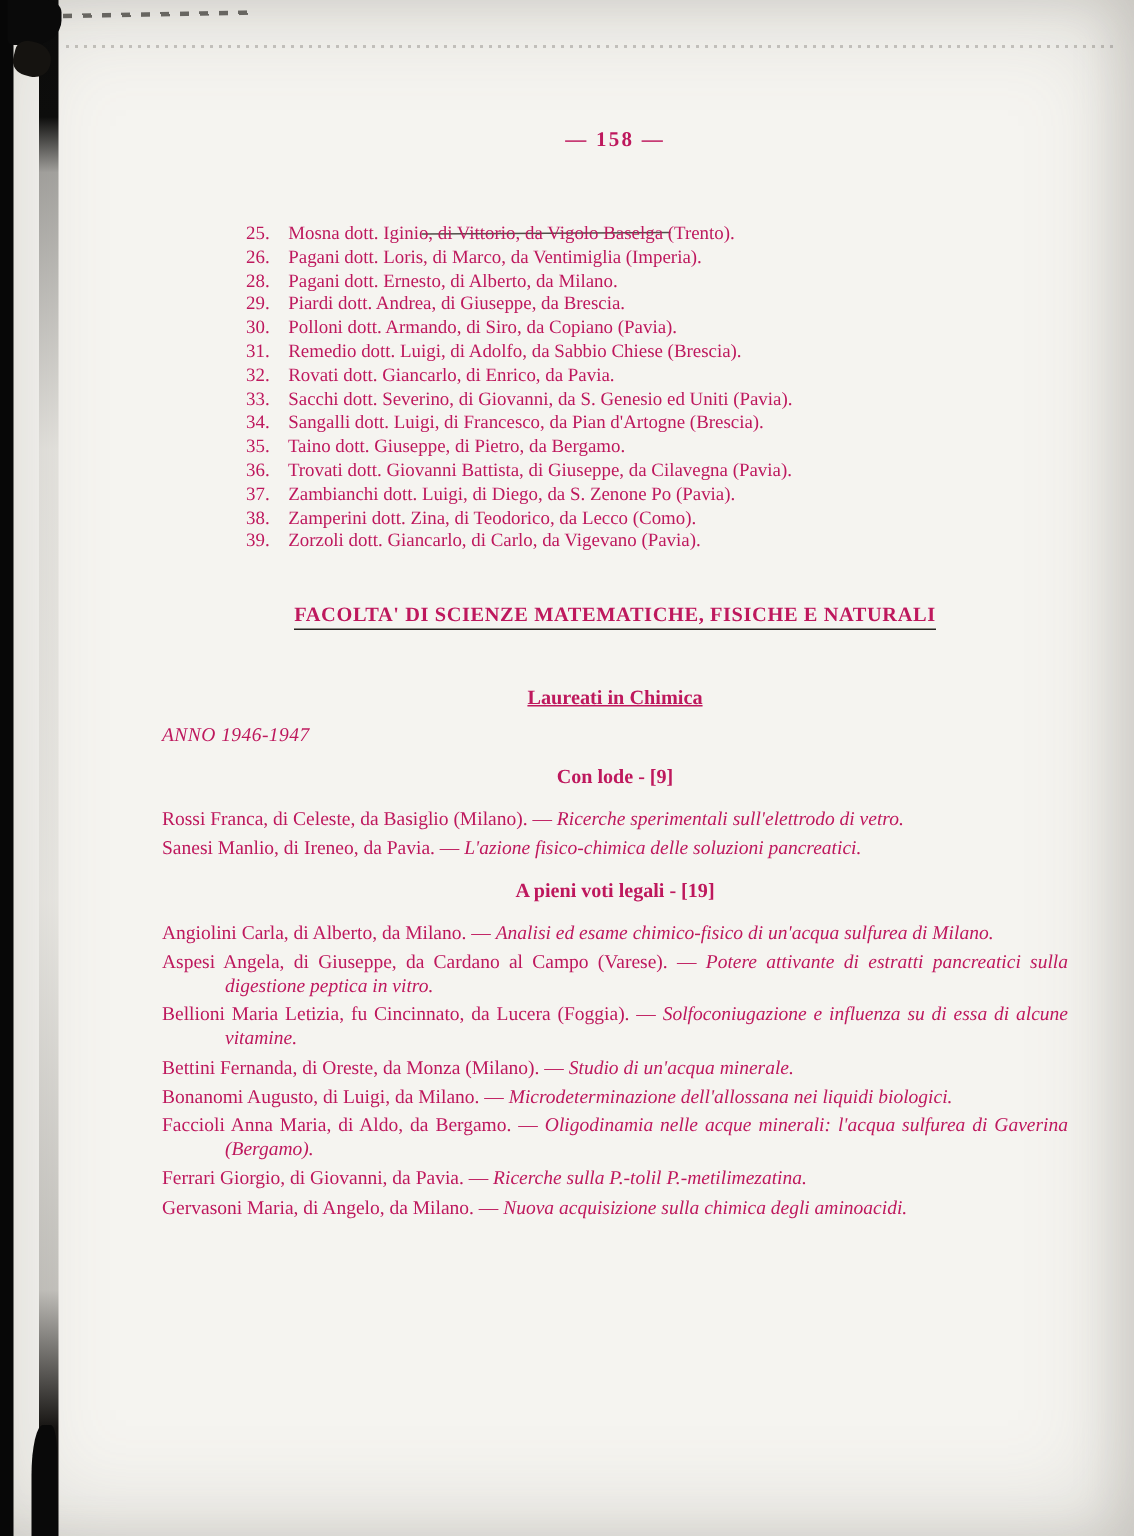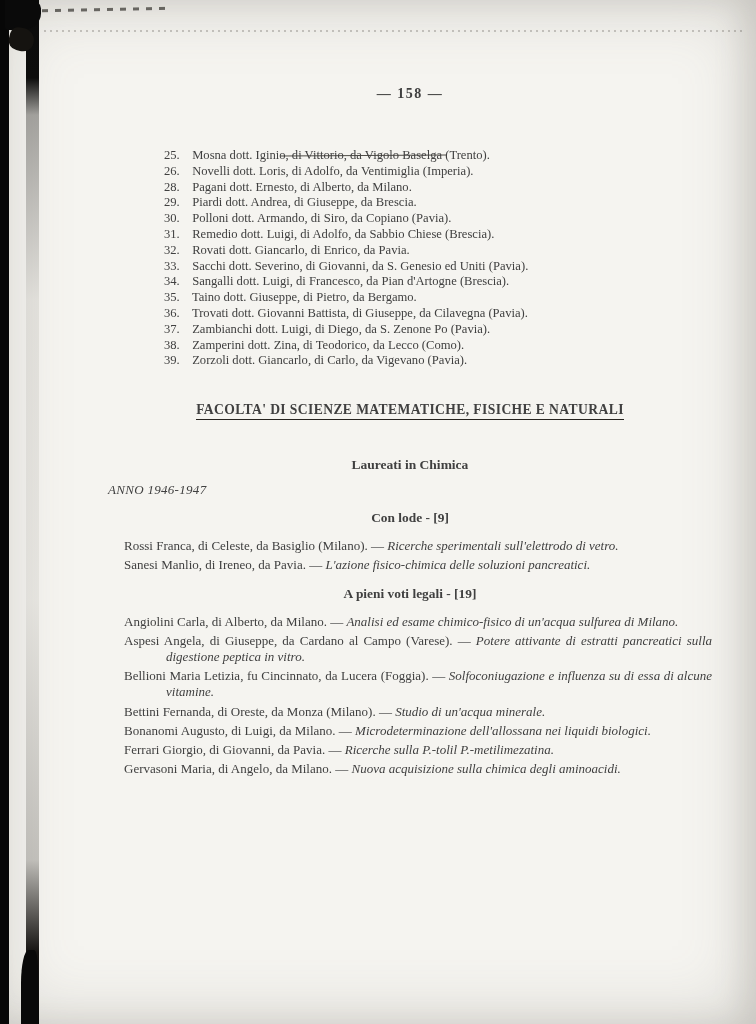--- a/index.html
+++ b/index.html
@@ -2,21 +2,21 @@
 <html><head>
 <meta charset="utf-8">
 <style>
   html, body { margin: 0; padding: 0; background: #cfcecb; }
   .page {
     position: relative;
     width: 756px; height: 1024px;
     background: #f5f4f0;
     overflow: hidden;
     font-family: "Liberation Serif", "DejaVu Serif", serif;
-    color: #404040;
+    color: #be185d;
     box-shadow: inset 0 0 70px rgba(115,110,100,.28), inset -14px 0 28px rgba(140,135,125,.18);
   }
   
   .edge-black   { position:absolute; left:0; top:0; width:9px; height:1024px; background:#070707; }
   .edge-strip   { position:absolute; left:26px; top:0; width:13px; height:1024px;
                   background:linear-gradient(to bottom,
                     #0b0b0b 0px, #0d0d0c 78px, rgba(45,43,40,.40) 115px,
                     rgba(130,125,118,.14) 300px, rgba(130,125,118,.10) 600px,
                     rgba(70,66,60,.28) 860px, #161412 952px, #060606 1024px); }
   .corner-blob  { position:absolute; left:5px; top:0; width:36px; height:30px; background:#0a0a0a;
@@ -35,25 +35,25 @@
   
   .content { position:absolute; left:108px; top:86px; width:604px; }
   .page-number { text-align:center; font-size:14px; font-weight:bold; letter-spacing:1.5px;
                  margin:0 0 46px 0; }
   .grad-list { margin-left:56px; font-size:12.6px; line-height:15.8px; }
   .grad-item { white-space:nowrap; }
   .num { display:inline-block; width:25px; }
   .faculty { margin:33px 0 0 0; text-align:center; font-size:13.6px; font-weight:bold;
              letter-spacing:.4px; }
   .faculty .underlined { border-bottom:1.2px solid #26231f; padding-bottom:2px; }
-  .degree  { margin:39px 0 0 0; text-align:center; font-size:13.5px; font-weight:bold; }
+  .degree  { margin:39px 0 0 0; text-align:center; font-size:13.5px; font-weight:bold;text-decoration:underline; }
   .year    { margin:9px 0 0 0;  font-size:13px; font-style:italic; letter-spacing:.3px; }
   .subhead { margin:12px 0 0 0; text-align:center; font-size:13.4px; font-weight:bold; }
   .thesis-list { margin-top:12px; }
-  .thesis { margin:0 0 3px 16px; font-size:13px; line-height:16.2px; text-align:justify;
+  .thesis { margin:0 0 3px 0; font-size:13px; line-height:16.2px; text-align:justify;
             padding-left:42px; text-indent:-42px; }
   .thesis em { font-style:italic; }
 </style>
 </head>
 <body>
 
 <div class="page">
 
   <div class="edge-black"></div>
   <div class="edge-strip"></div>
@@ -71,21 +71,21 @@
     <div class="grad-list">
 
 
         <div class="grad-item">
           <span class="num">25.</span>
           <span class="txt">Mosna dott. Iginio, di Vittorio, da Vigolo Baselga (Trento).</span>
         </div>
 
         <div class="grad-item">
           <span class="num">26.</span>
-          <span class="txt">Novelli dott. Loris, di Adolfo, da Ventimiglia (Imperia).</span>
+          <span class="txt">Pagani dott. Loris, di Marco, da Ventimiglia (Imperia).</span>
         </div>
 
 
         <div class="grad-item">
           <span class="num">28.</span>
           <span class="txt">Pagani dott. Ernesto, di Alberto, da Milano.</span>
         </div>
 
         <div class="grad-item">
           <span class="num">29.</span>
@@ -186,20 +186,24 @@
         <p class="thesis">
           <span>Bettini Fernanda, di Oreste, da Monza (Milano). —</span>
           <em>Studio di un'acqua minerale.</em>
         </p>
 
         <p class="thesis">
           <span>Bonanomi Augusto, di Luigi, da Milano. —</span>
           <em>Microdeterminazione dell'allossana nei liquidi biologici.</em>
         </p>
 
+        <p class="thesis">
+          <span>Faccioli Anna Maria, di Aldo, da Bergamo. —</span>
+          <em>Oligodinamia nelle acque minerali: l'acqua sulfurea di Gaverina (Bergamo).</em>
+        </p>
 
         <p class="thesis">
           <span>Ferrari Giorgio, di Giovanni, da Pavia. —</span>
           <em>Ricerche sulla P.-tolil P.-metilimezatina.</em>
         </p>
 
         <p class="thesis">
           <span>Gervasoni Maria, di Angelo, da Milano. —</span>
           <em>Nuova acquisizione sulla chimica degli aminoacidi.</em>
         </p>

